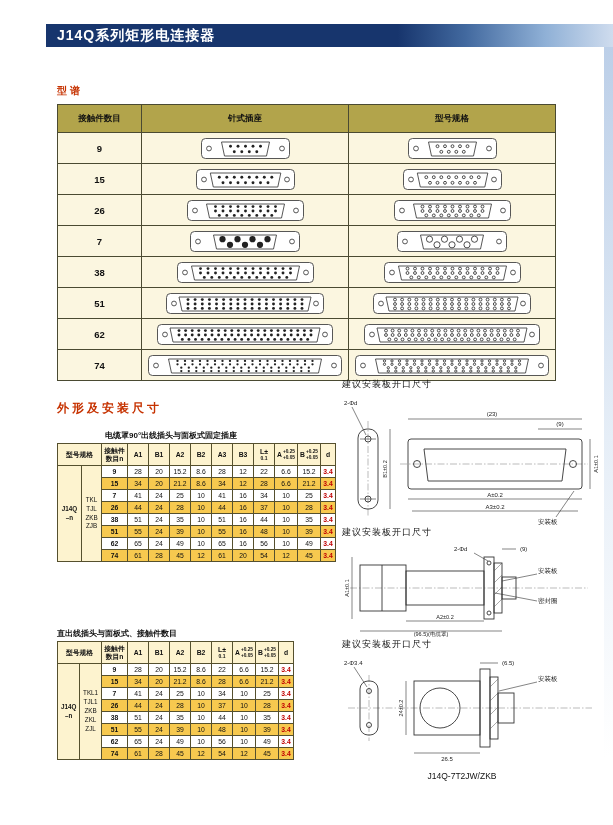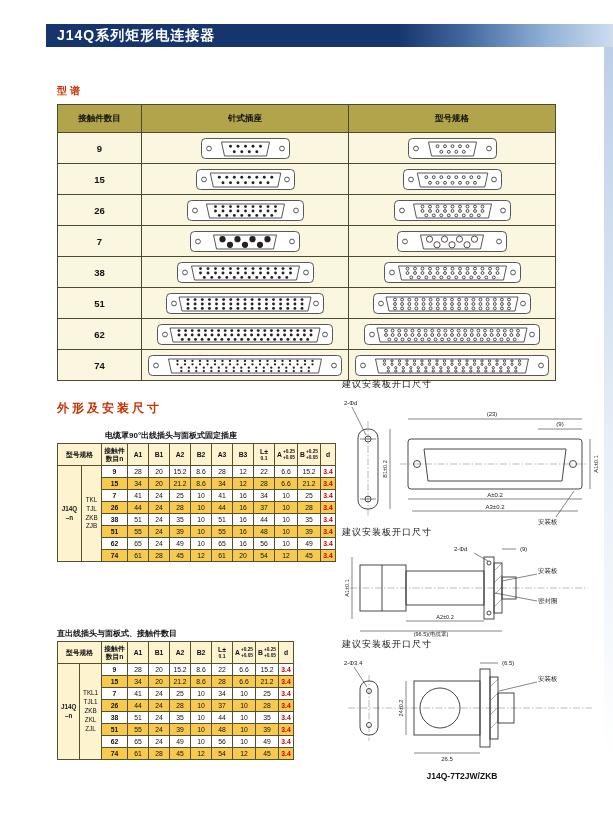--- a/index.html
+++ b/index.html
@@ -53,21 +53,21 @@
   .w-dim { min-width:21px; } .w-tol { min-width:23px; } .w-d { min-width:15px; }
   .subtol { font-size:5px; font-weight:bold; }
   .tolwrap { display:inline-flex; align-items:center; gap:1px; }
   .tols { display:inline-flex; flex-direction:column; font-size:4.8px; line-height:1.1; }
   .tols i { font-style:normal; }
 
   
   .diag-block { position:absolute; left:342px; width:264px; }
   #diag-block-1 { top:378px; } #diag-block-2 { top:526px; } #diag-block-3 { top:638px; }
   .diag-title { font-size:9px; font-weight:normal; color:#111; margin-bottom:2px; letter-spacing:1px; }
-  .diag-caption { font-size:8.5px; font-weight:bold; text-align:center; width:240px; margin-top:2px; }
+  .diag-caption { font-size:8.5px; font-weight:normal; text-align:center; width:240px; margin-top:2px; }
   .diag-block svg text { font-family:"Liberation Sans",sans-serif; fill:#222; }
   .dimline { stroke:#333; stroke-width:0.6; }
   .part { stroke:#333; stroke-width:0.9; fill:none; }
   .cline { stroke:#777; stroke-width:0.5; stroke-dasharray:7 2 1.5 2; }
   .hatch { stroke:#555; stroke-width:0.5; }
 </style>
 </head>
 <body>
 
 <div class="page">

